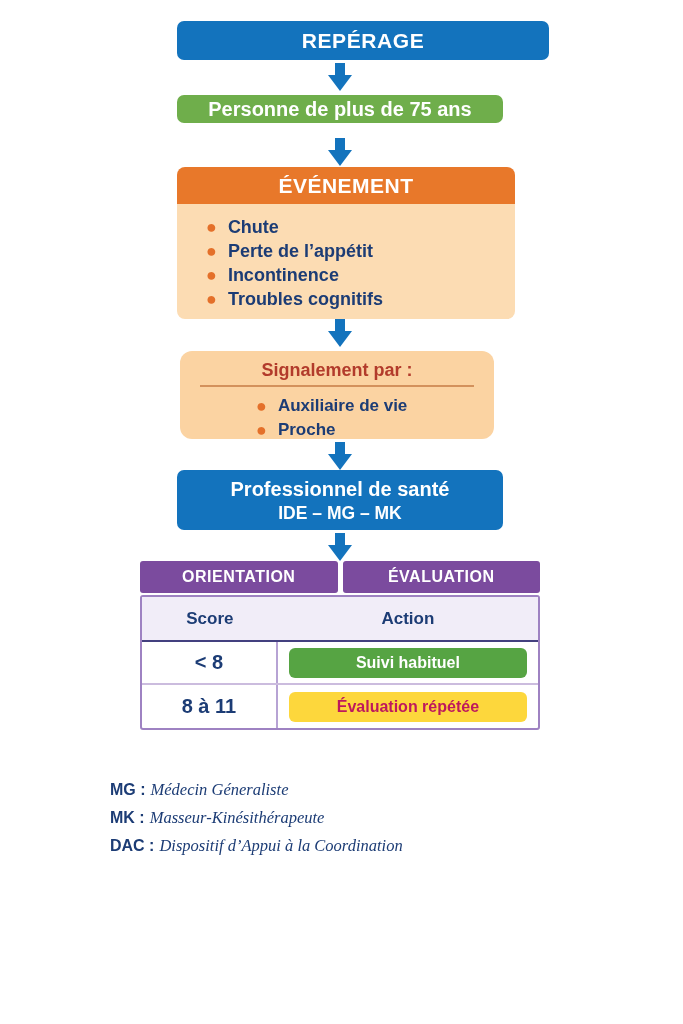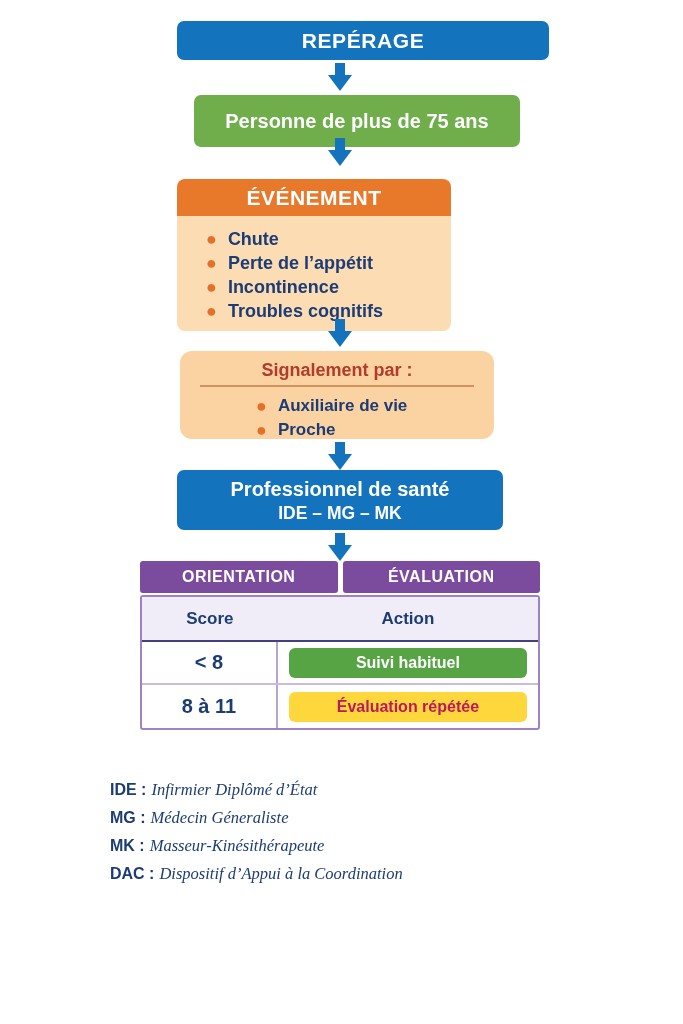--- a/index.html
+++ b/index.html
@@ -178,31 +178,31 @@
   <div class="abs blue-box" style="left:177px; top:21px; width:372px; height:39px;">
     <div class="box-title-lg">REPÉRAGE</div>
   </div>
 
   <div class="abs arrow" style="left:323px; top:63px;">
     <svg width="34" height="29" viewBox="0 0 34 29">
         <polygon points="12,0 22,0 22,12 29,12 17,28 5,12 12,12" fill="#1373bd"></polygon>
       </svg>
   </div>
 
-  <div class="abs green-box" style="left:177px; top:95px; width:326px; height:52px;margin-left:17px;">
+  <div class="abs green-box" style="left:177px; top:95px; width:326px; height:28px;">
     <div class="box-title-md">Personne de plus de 75 ans</div>
   </div>
 
   <div class="abs arrow" style="left:323px; top:138px;">
     <svg width="34" height="29" viewBox="0 0 34 29">
         <polygon points="12,0 22,0 22,12 29,12 17,28 5,12 12,12" fill="#1373bd"></polygon>
       </svg>
   </div>
 
-  <div class="abs event-wrap" style="left:177px; top:179px; width:274px;">
+  <div class="abs event-wrap" style="left:177px; top:167px; width:338px;">
     <div class="event-header">ÉVÉNEMENT</div>
     <div class="event-body">
       <div class="bullet-line">
         <span class="bullet-dot">●</span>
         <span>Chute</span>
       </div>
       <div class="bullet-line">
         <span class="bullet-dot">●</span>
         <span>Perte de l’appétit</span>
       </div>
@@ -275,23 +275,20 @@
         <div class="score-cell">8 à 11</div>
         <div class="action-cell">
           <div class="pill pill-yellow">Évaluation répétée</div>
         </div>
       </div>
     </div>
   </div>
 
   <div class="abs" style="left:110px; top:776px;">
     <div class="legend-line">
-      <span class="legend-abbr">IDE :</span><span class="legend-text">Infirmier Diplômé d’État</span>
-    </div>
-    <div class="legend-line">
       <span class="legend-abbr">MG :</span><span class="legend-text">Médecin Géneraliste</span>
     </div>
     <div class="legend-line">
       <span class="legend-abbr">MK :</span><span class="legend-text">Masseur-Kinésithérapeute</span>
     </div>
     <div class="legend-line">
       <span class="legend-abbr">DAC :</span><span class="legend-text">Dispositif d’Appui à la Coordination</span>
     </div>
   </div>
 

